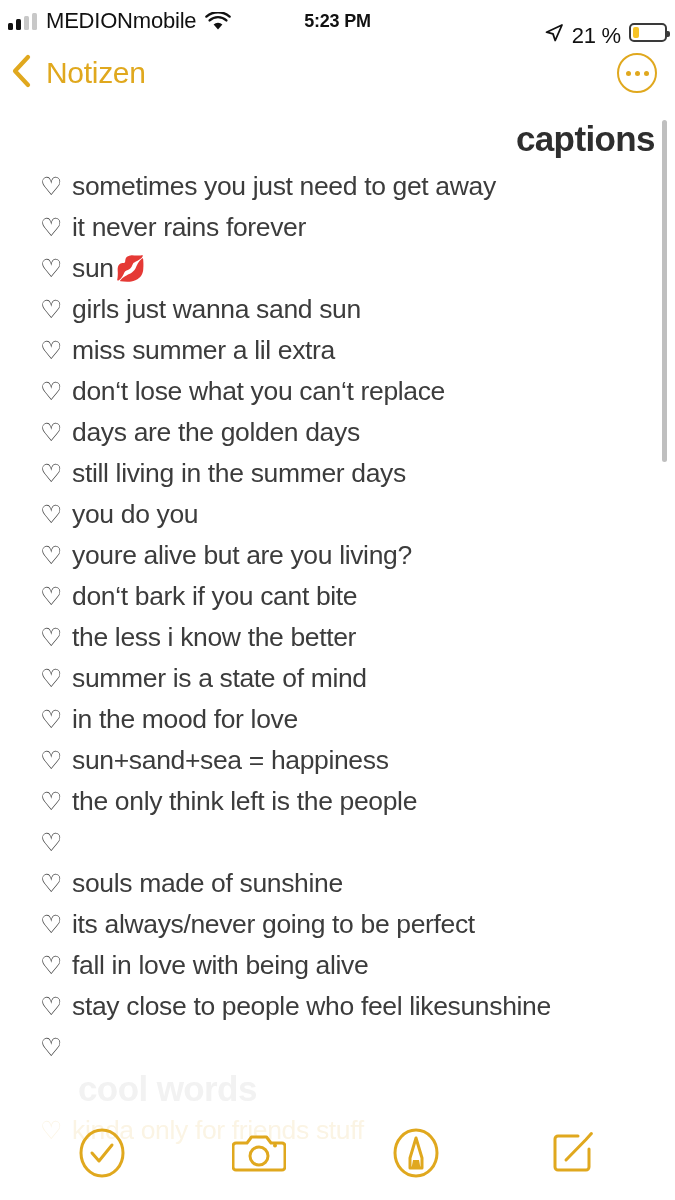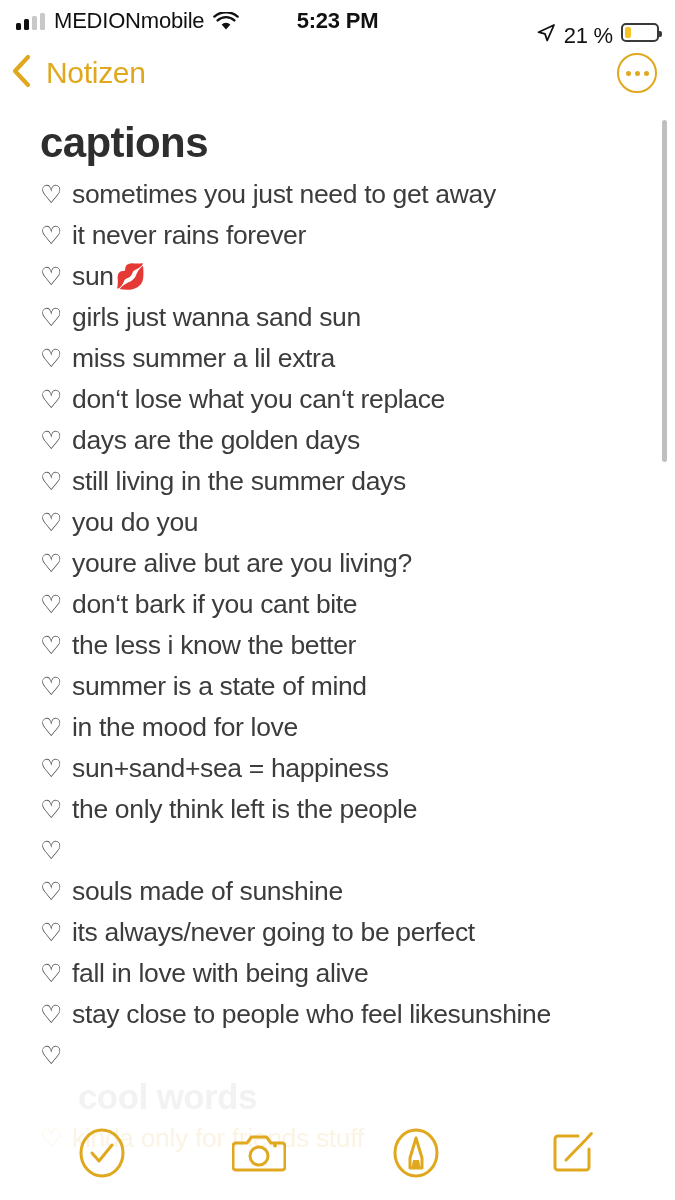--- a/index.html
+++ b/index.html
@@ -15,21 +15,21 @@
     -webkit-font-smoothing: antialiased;
     position: relative;
   }
 
   
   .status-bar {
     height: 42px;
     display: flex;
     align-items: center;
     position: relative;
-    padding: 0 16px;
+    padding: 0 8px;
     box-sizing: border-box;
   }
   .status-left {
     display: flex;
     align-items: center;
     gap: 9px;
   }
   .signal-bars {
     display: flex;
     align-items: flex-end;
@@ -52,21 +52,21 @@
     font-size: 22px;
     color: #111;
     letter-spacing: -0.2px;
   }
   .wifi-icon { display:block; }
 
   .status-time {
     position: absolute;
     left: 0; right: 0;
     text-align: center;
-    font-size: 22px;
+    font-size: 18px;
     font-weight: bold;
     color: #111;
     letter-spacing: -0.2px;
     pointer-events: none;
   }
 
   .status-right {
     margin-left: auto;
     display: flex;
     align-items: flex-start;
@@ -153,26 +153,27 @@
     top: 104px;
     left: 0;
     right: 0;
     bottom: 0;
     overflow: hidden;
   }
   .note-content {
     padding: 14px 20px 0 40px;
   }
   .note-title {
-    font-size: 42px;
+    font-size: 35px;
     font-weight: bold;
     color: #2e2e2e;
     letter-spacing: -0.6px;
     margin: 0 0 6px 0;
     line-height: 1.2;
+    text-align: right;
   }
   .note-list {
     list-style: none;
     margin: 0;
     padding: 0;
   }
   .note-item {
     display: flex;
     align-items: baseline;
     font-size: 26.5px;

